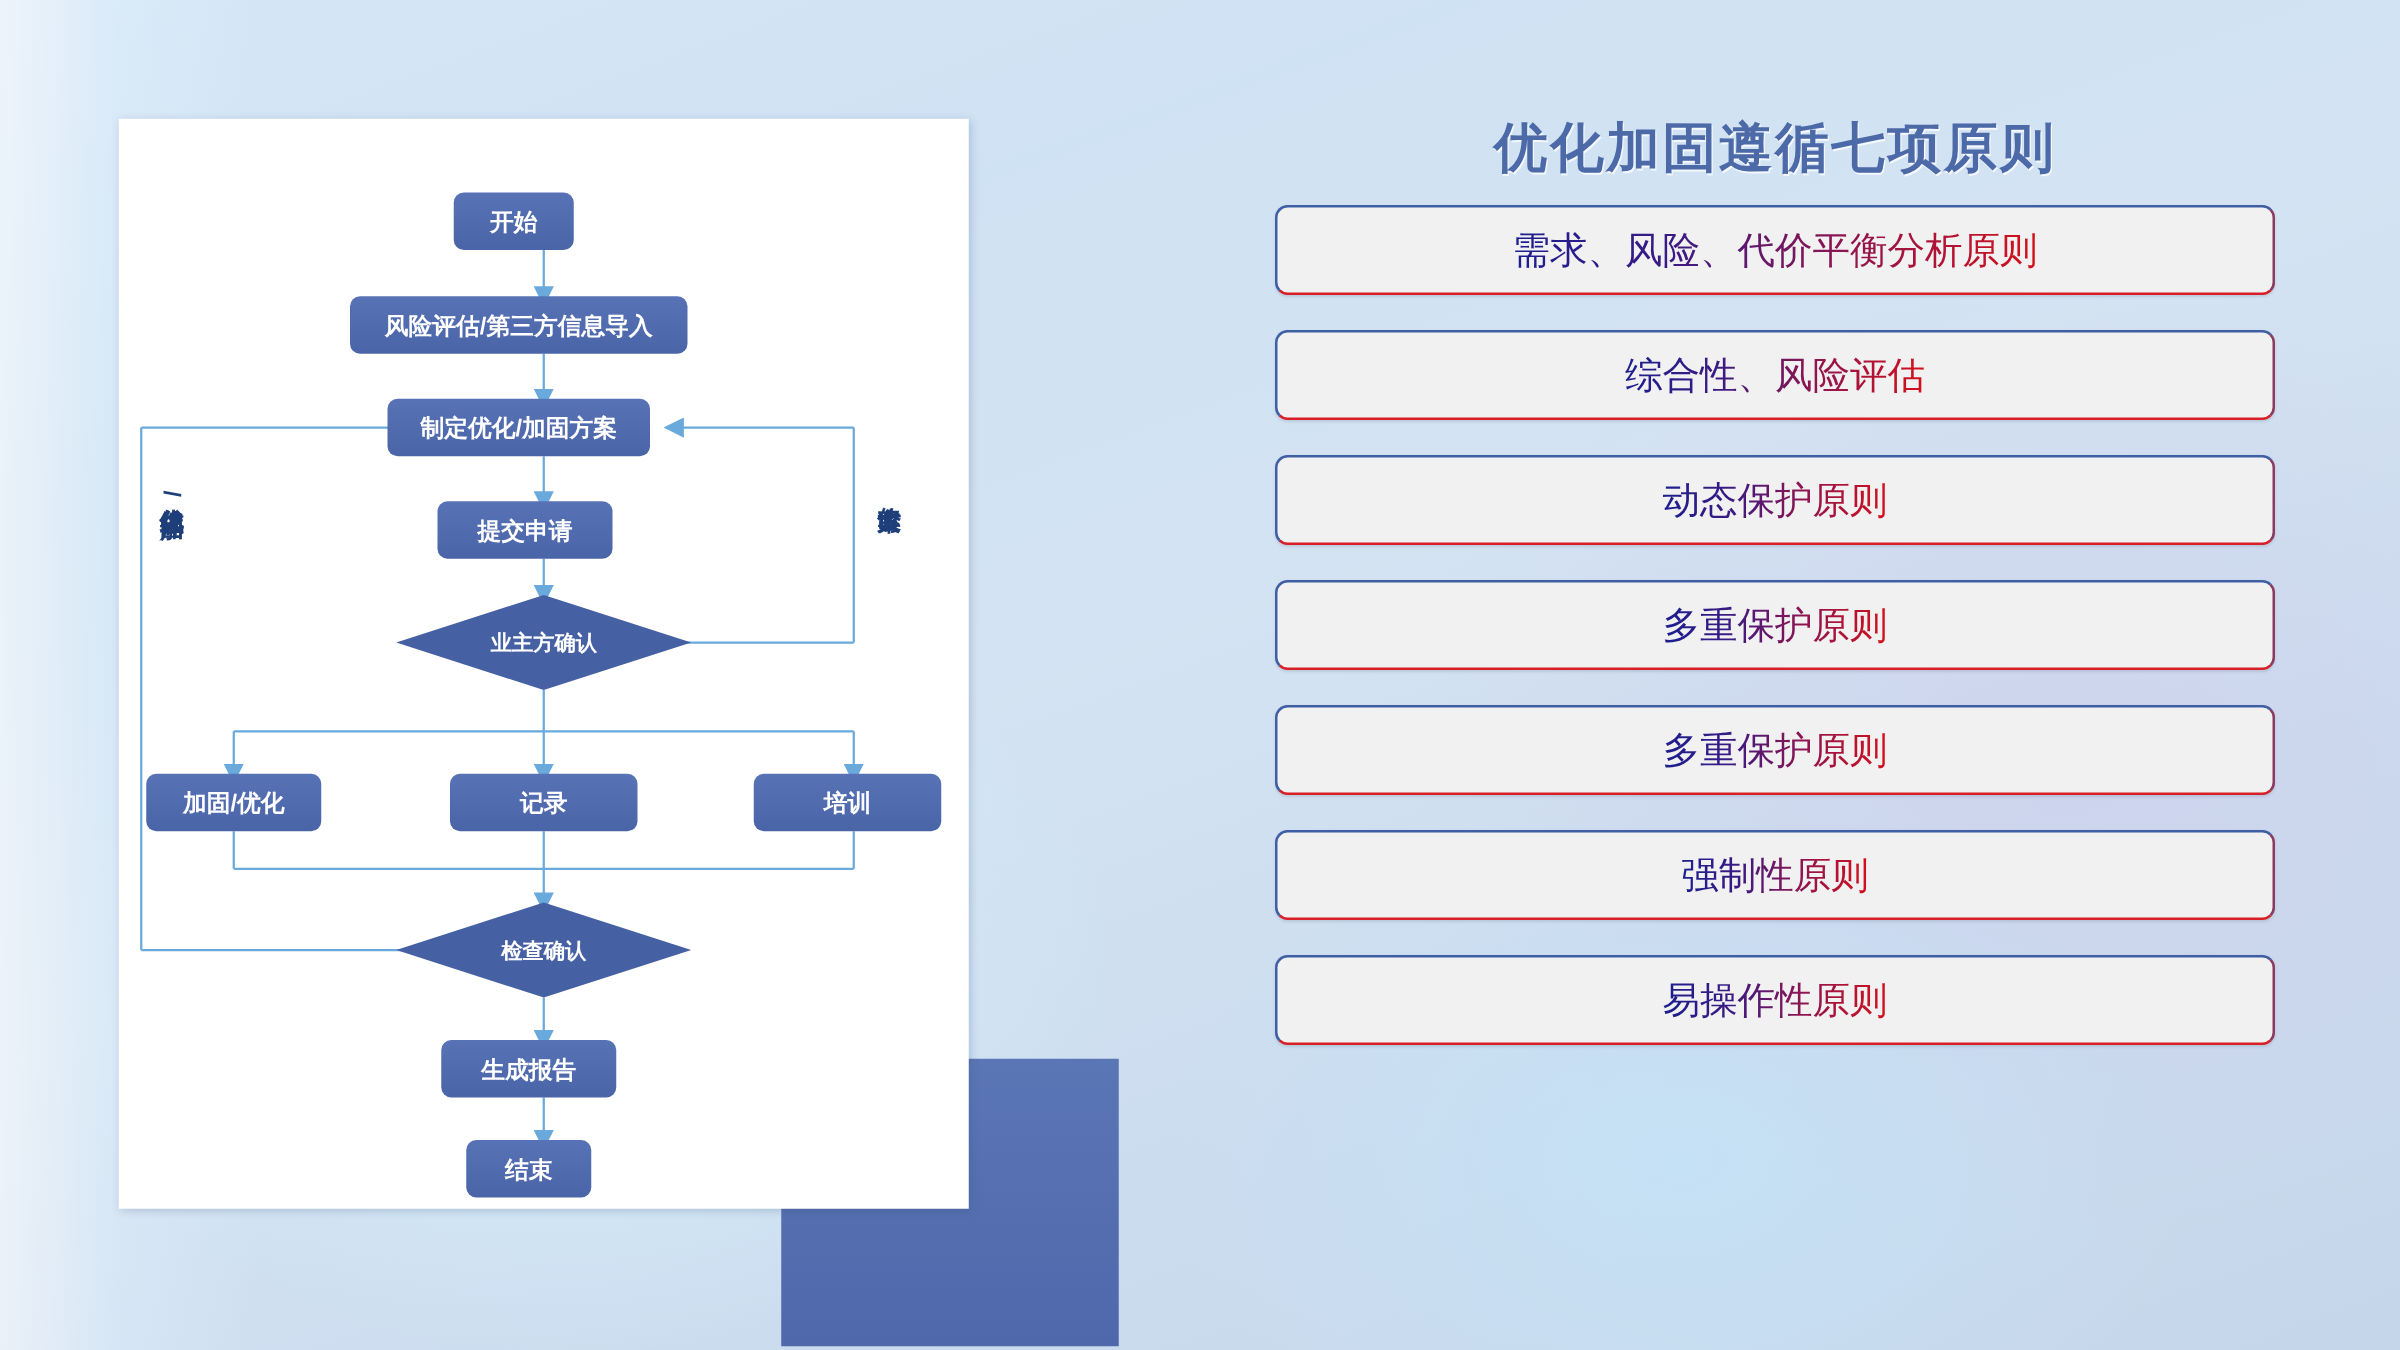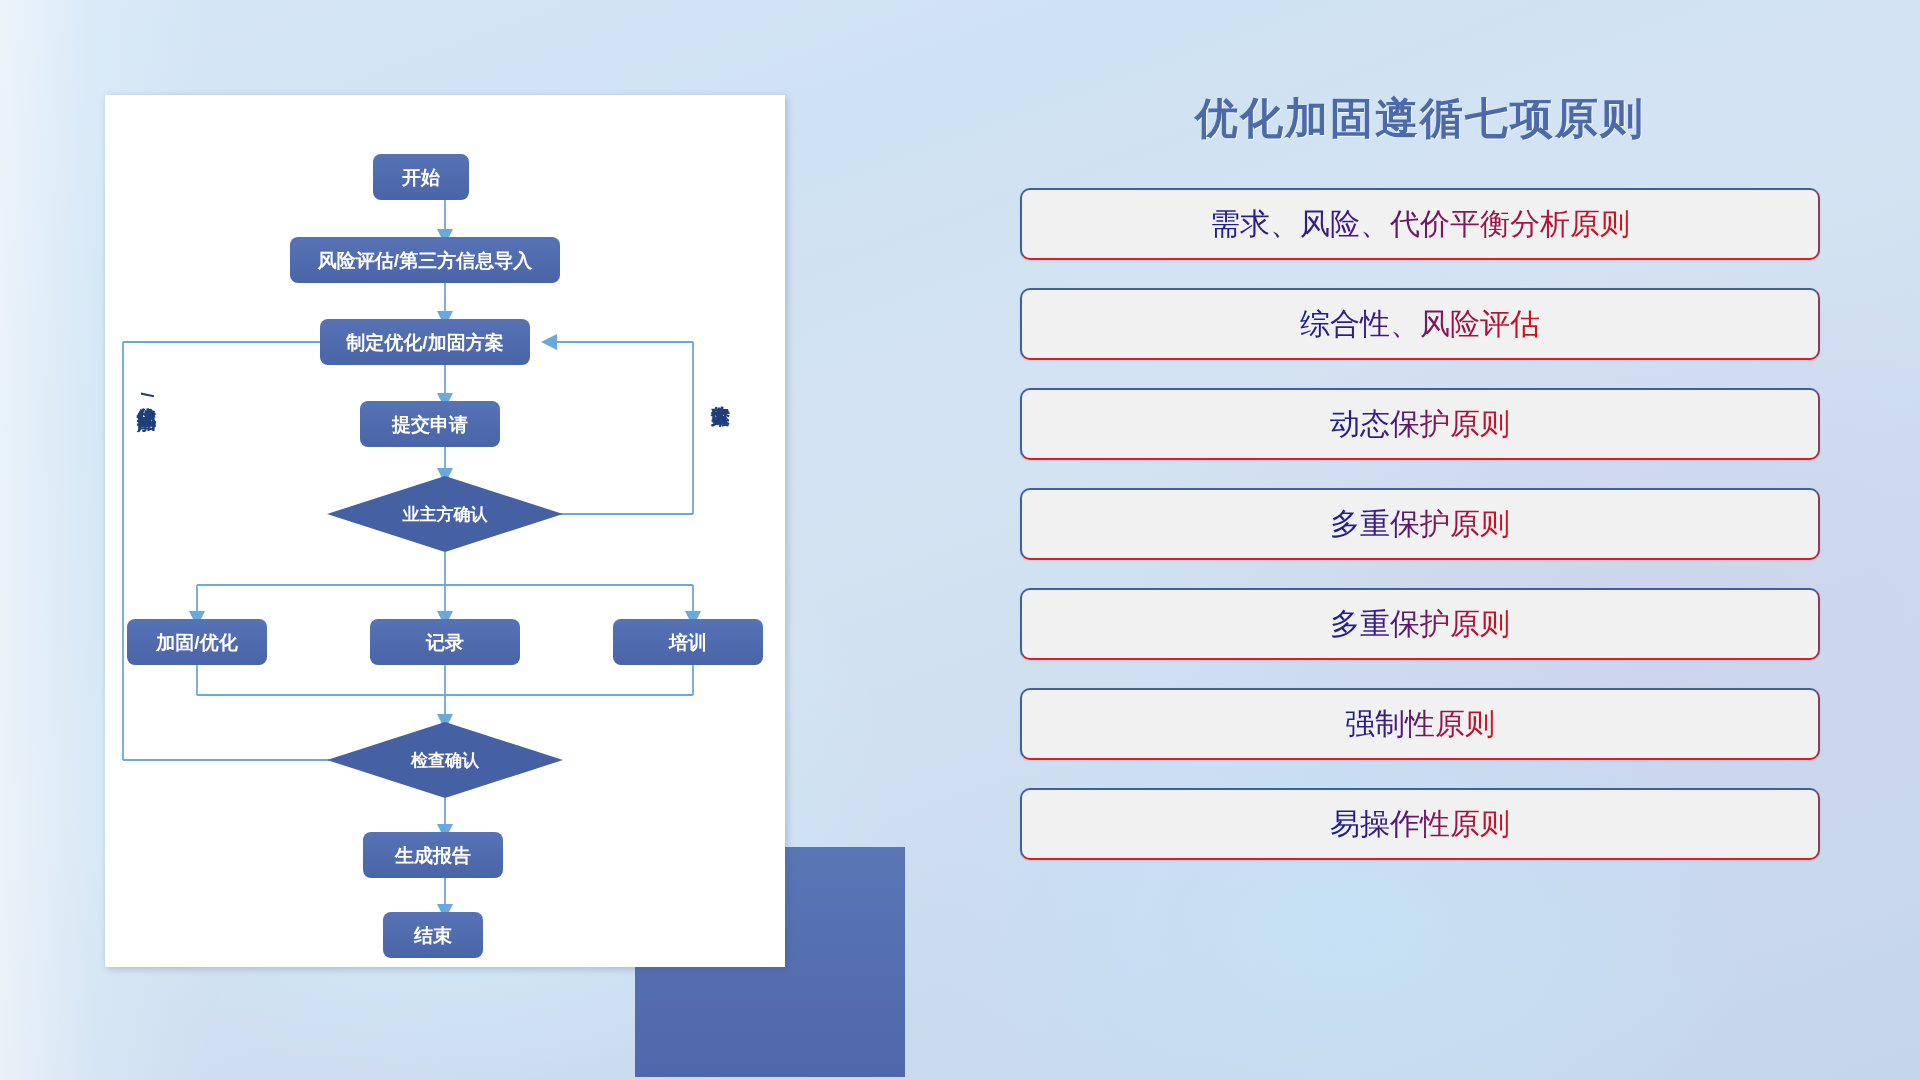--- a/index.html
+++ b/index.html
@@ -26,21 +26,21 @@
   #slide::before {
     content: "";
     position: absolute; left: 0; top: 0; width: 210px; height: 100%;
     background: linear-gradient(90deg, rgba(255,255,255,0.55) 0%, rgba(226,242,252,0.35) 45%, rgba(255,255,255,0.0) 100%);
     pointer-events: none;
   }
 
   
   #flow-panel {
     position: absolute;
-    left: 105px; top: 95px;
+    left: 95px; top: 95px;
     width: 680px; height: 668px; padding-left: 48px;
   }
   .accent-slab {
     position: absolute;
     left: 530px; top: 752px;
     width: 270px; height: 230px;
     background: linear-gradient(180deg, #5b76b5 0%, #4e68ab 100%);
   }
   .paper {
     position: absolute; left: 0; top: 0;
@@ -57,21 +57,21 @@
     left: 1020px; top: 90px;
     width: 800px;
   }
   #deck-title {
     font-size: 43px;
     font-weight: bold;
     color: #4d6aa8;
     text-align: center;
     letter-spacing: 2px;
     text-shadow: 1px 1px 0 rgba(255,255,255,0.75);
-    margin-bottom: 40px;
+    margin-bottom: 16px;
     white-space: nowrap;
   }
 
   .principle-list { display: flex; flex-direction: column; gap: 28px; }
 
   .principle-card {
     position: relative;
     height: 72px;
     border-radius: 10px;
     background: #f1f1f1;

